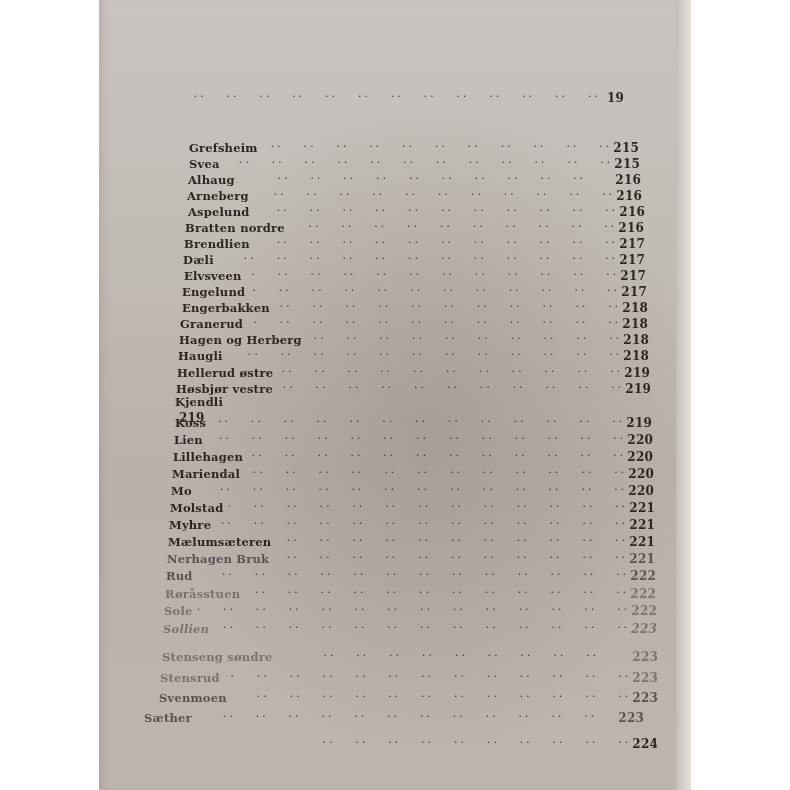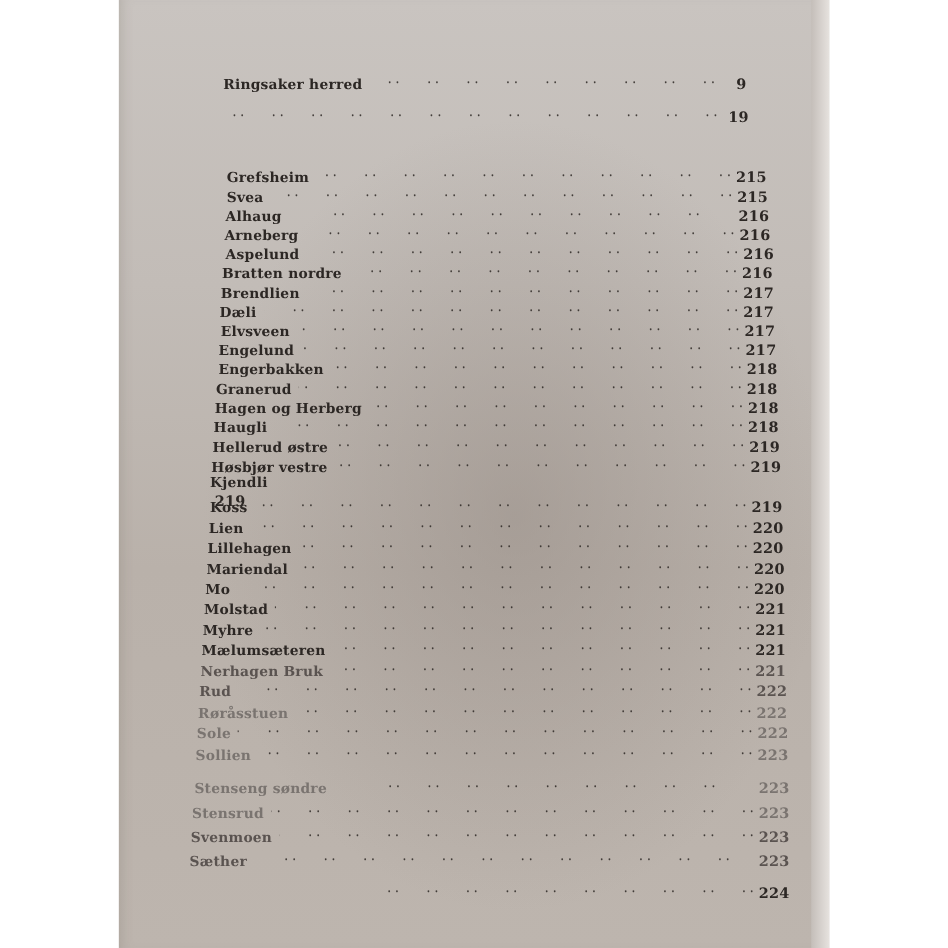--- a/index.html
+++ b/index.html
@@ -91,25 +91,20 @@
     .faded-mid { color: #5a5350; }
   </style>
 </head>
 <body>
 
 <div class="page"></div>
 <div class="page-edge"></div>
 
 <div class="toc">
 
-  <div class="row" style="left:186px; top:58px; width:436px;">
-    <span class="title">Ringsaker herred</span>
-    <span class="leader"></span>
-    <span class="pagenum">9</span>
-  </div>
   <div class="row" style="left:182px; top:86px; width:442px;">
     <span class="leader"></span>
     <span class="pagenum">19</span>
   </div>
 
 
   <div class="row" style="left:189px; top:136px; width:450px;">
     <span class="title">Grefsheim</span>
     <span class="leader"></span>
     <span class="pagenum">215</span>
@@ -247,41 +242,41 @@
   <div class="row faded" style="left:165px; top:582px; width:491px;">
     <span class="title">Røråsstuen</span>
     <span class="leader"></span>
     <span class="pagenum">222</span>
   </div>
   <div class="row faded" style="left:164px; top:599px; width:493px;">
     <span class="title">Sole</span>
     <span class="leader"></span>
     <span class="pagenum">222</span>
   </div>
-  <div class="row faded" style="left:163px; top:617px; width:494px;">
+  <div class="row faded" style="left:163px; top:617px; width:494px;font-style:italic;">
     <span class="title">Sollien</span>
     <span class="leader"></span>
     <span class="pagenum">223</span>
   </div>
   <div class="row faded" style="left:162px; top:645px; width:496px;gap:32px;">
     <span class="title">Stenseng søndre</span>
     <span class="leader"></span>
     <span class="pagenum">223</span>
   </div>
   <div class="row faded" style="left:160px; top:666px; width:498px;">
     <span class="title">Stensrud</span>
     <span class="leader"></span>
     <span class="pagenum">223</span>
   </div>
   <div class="row faded-mid" style="left:159px; top:686px; width:499px;">
     <span class="title">Svenmoen</span>
     <span class="leader"></span>
     <span class="pagenum">223</span>
   </div>
-  <div class="row faded-mid" style="left:158px; top:706px; width:500px;gap:20px;">
+  <div class="row faded-mid" style="left:144px; top:706px; width:500px;gap:20px;">
     <span class="title">Sæther</span>
     <span class="leader"></span>
     <span class="pagenum">223</span>
   </div>
   <div class="row" style="left:300px; top:732px; width:358px;">
     <span class="title"></span>
     <span class="leader"></span>
     <span class="pagenum">224</span>
   </div>
 

